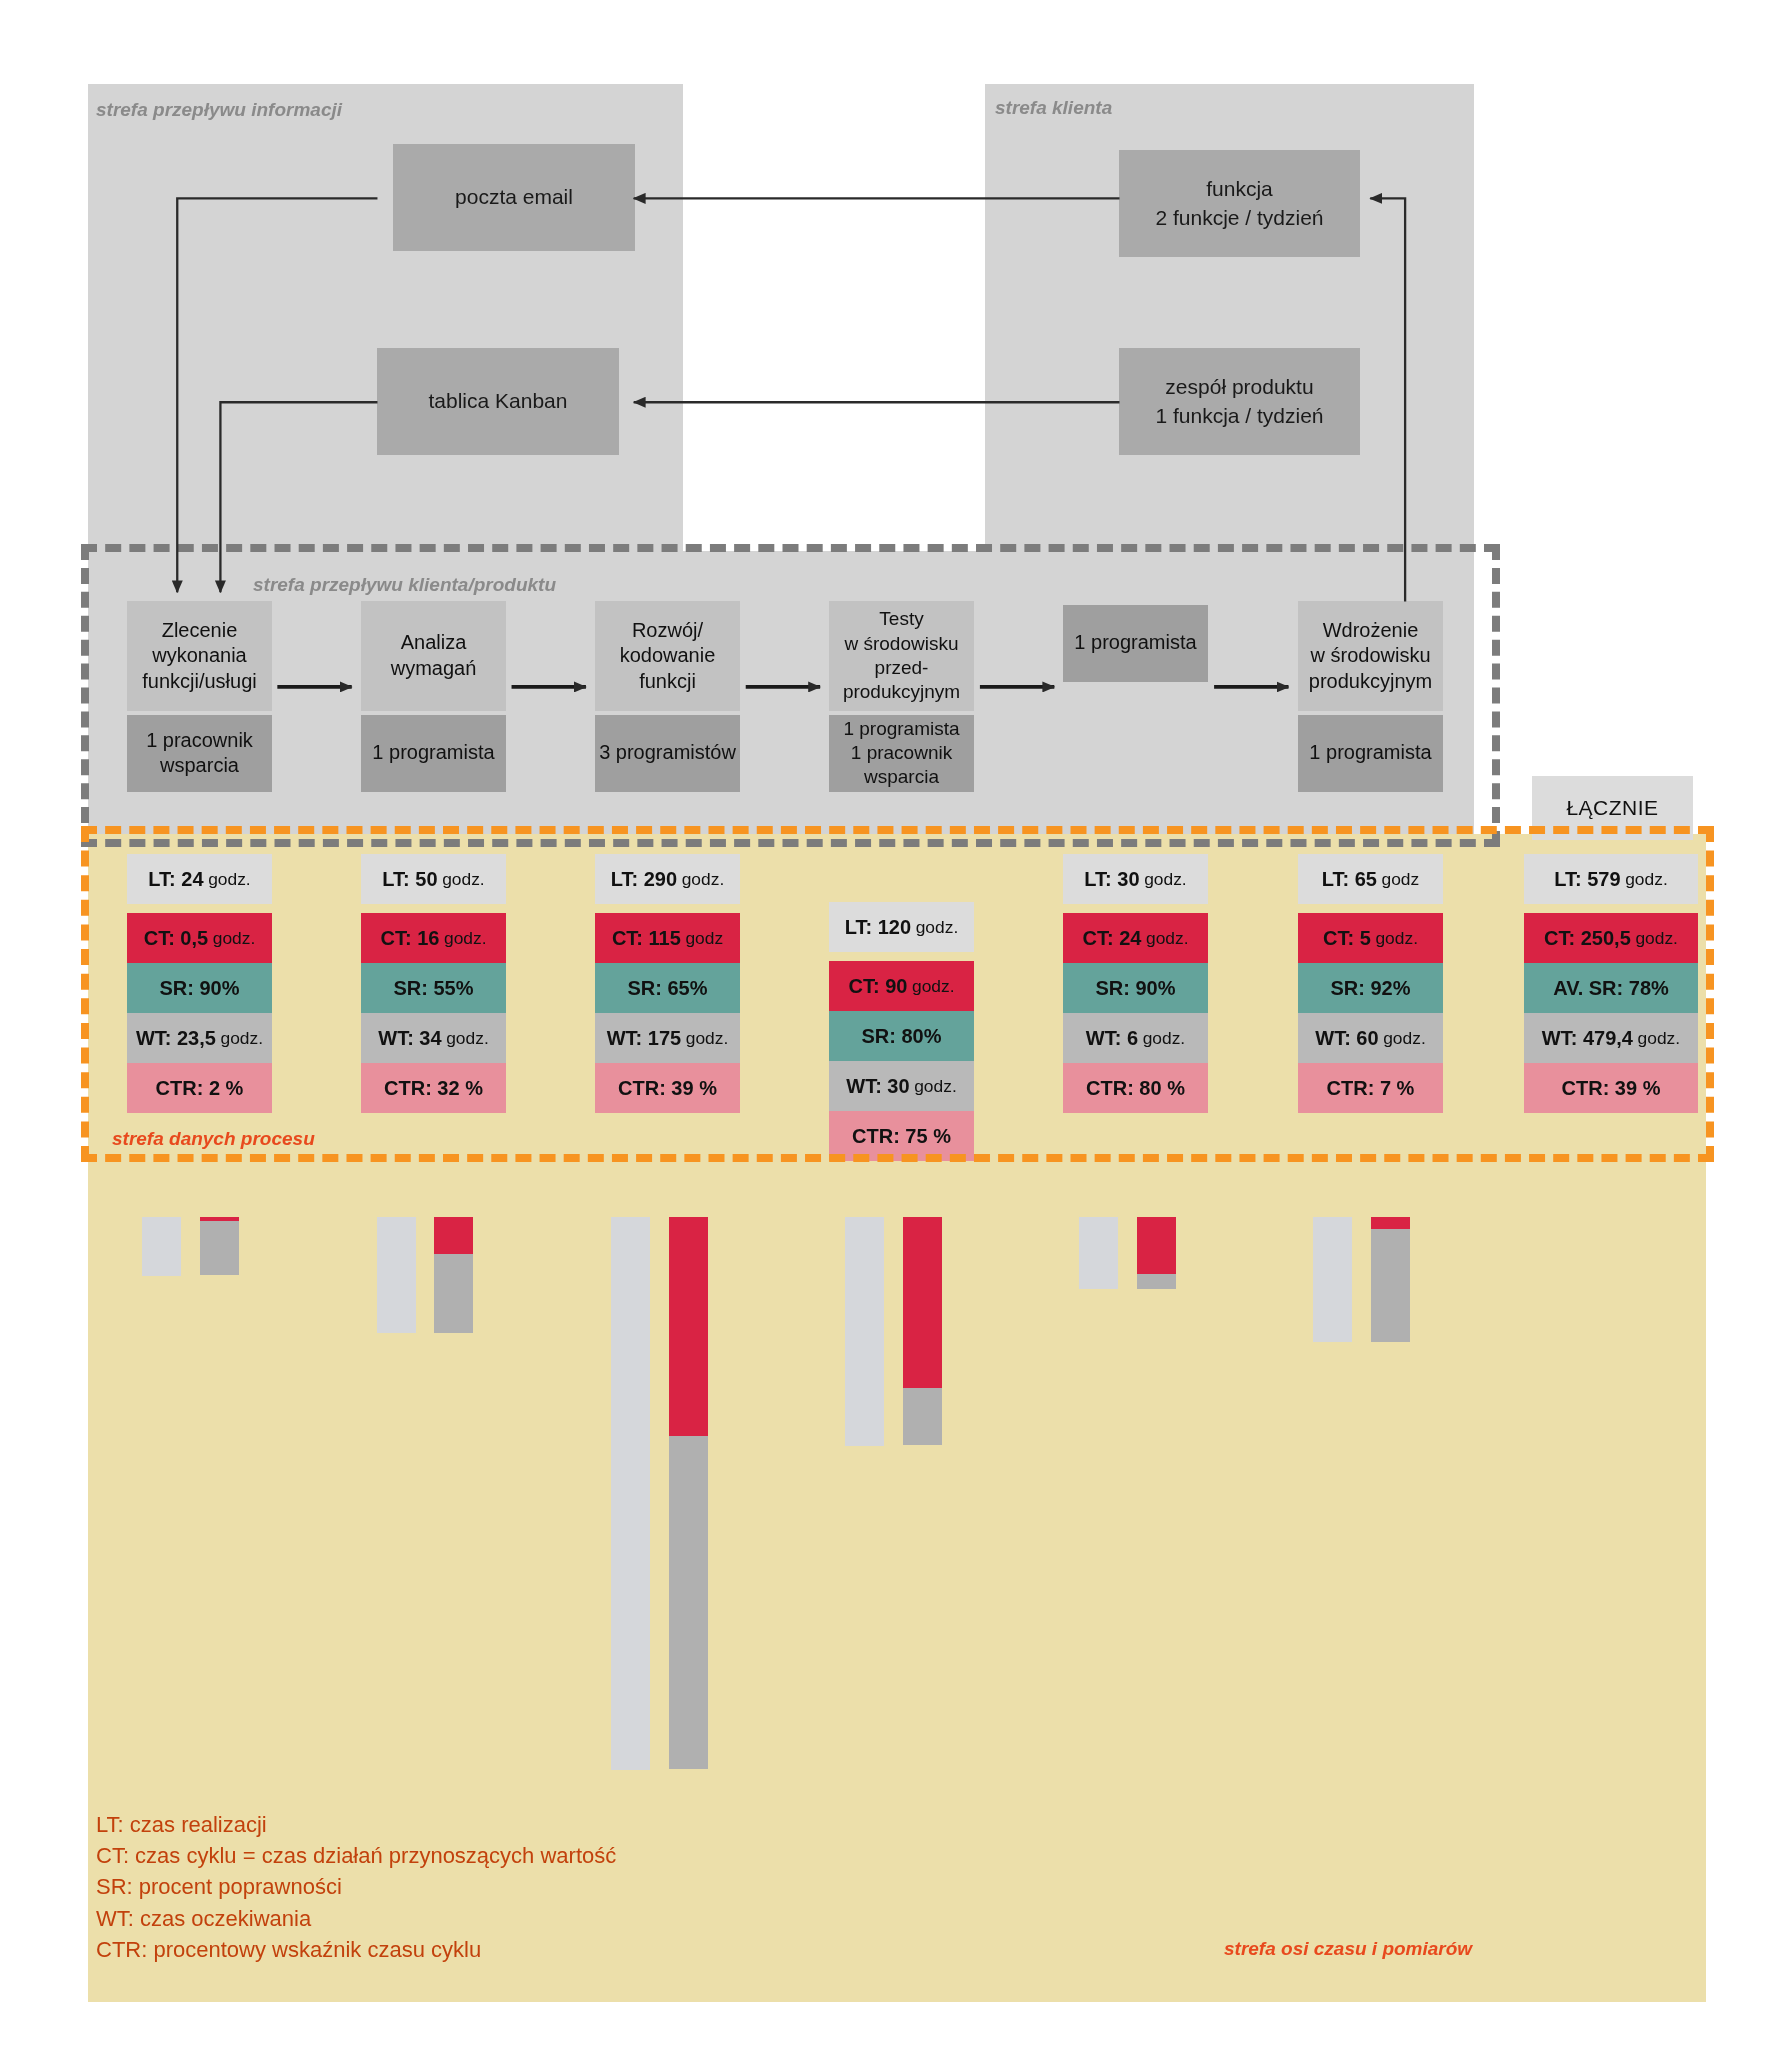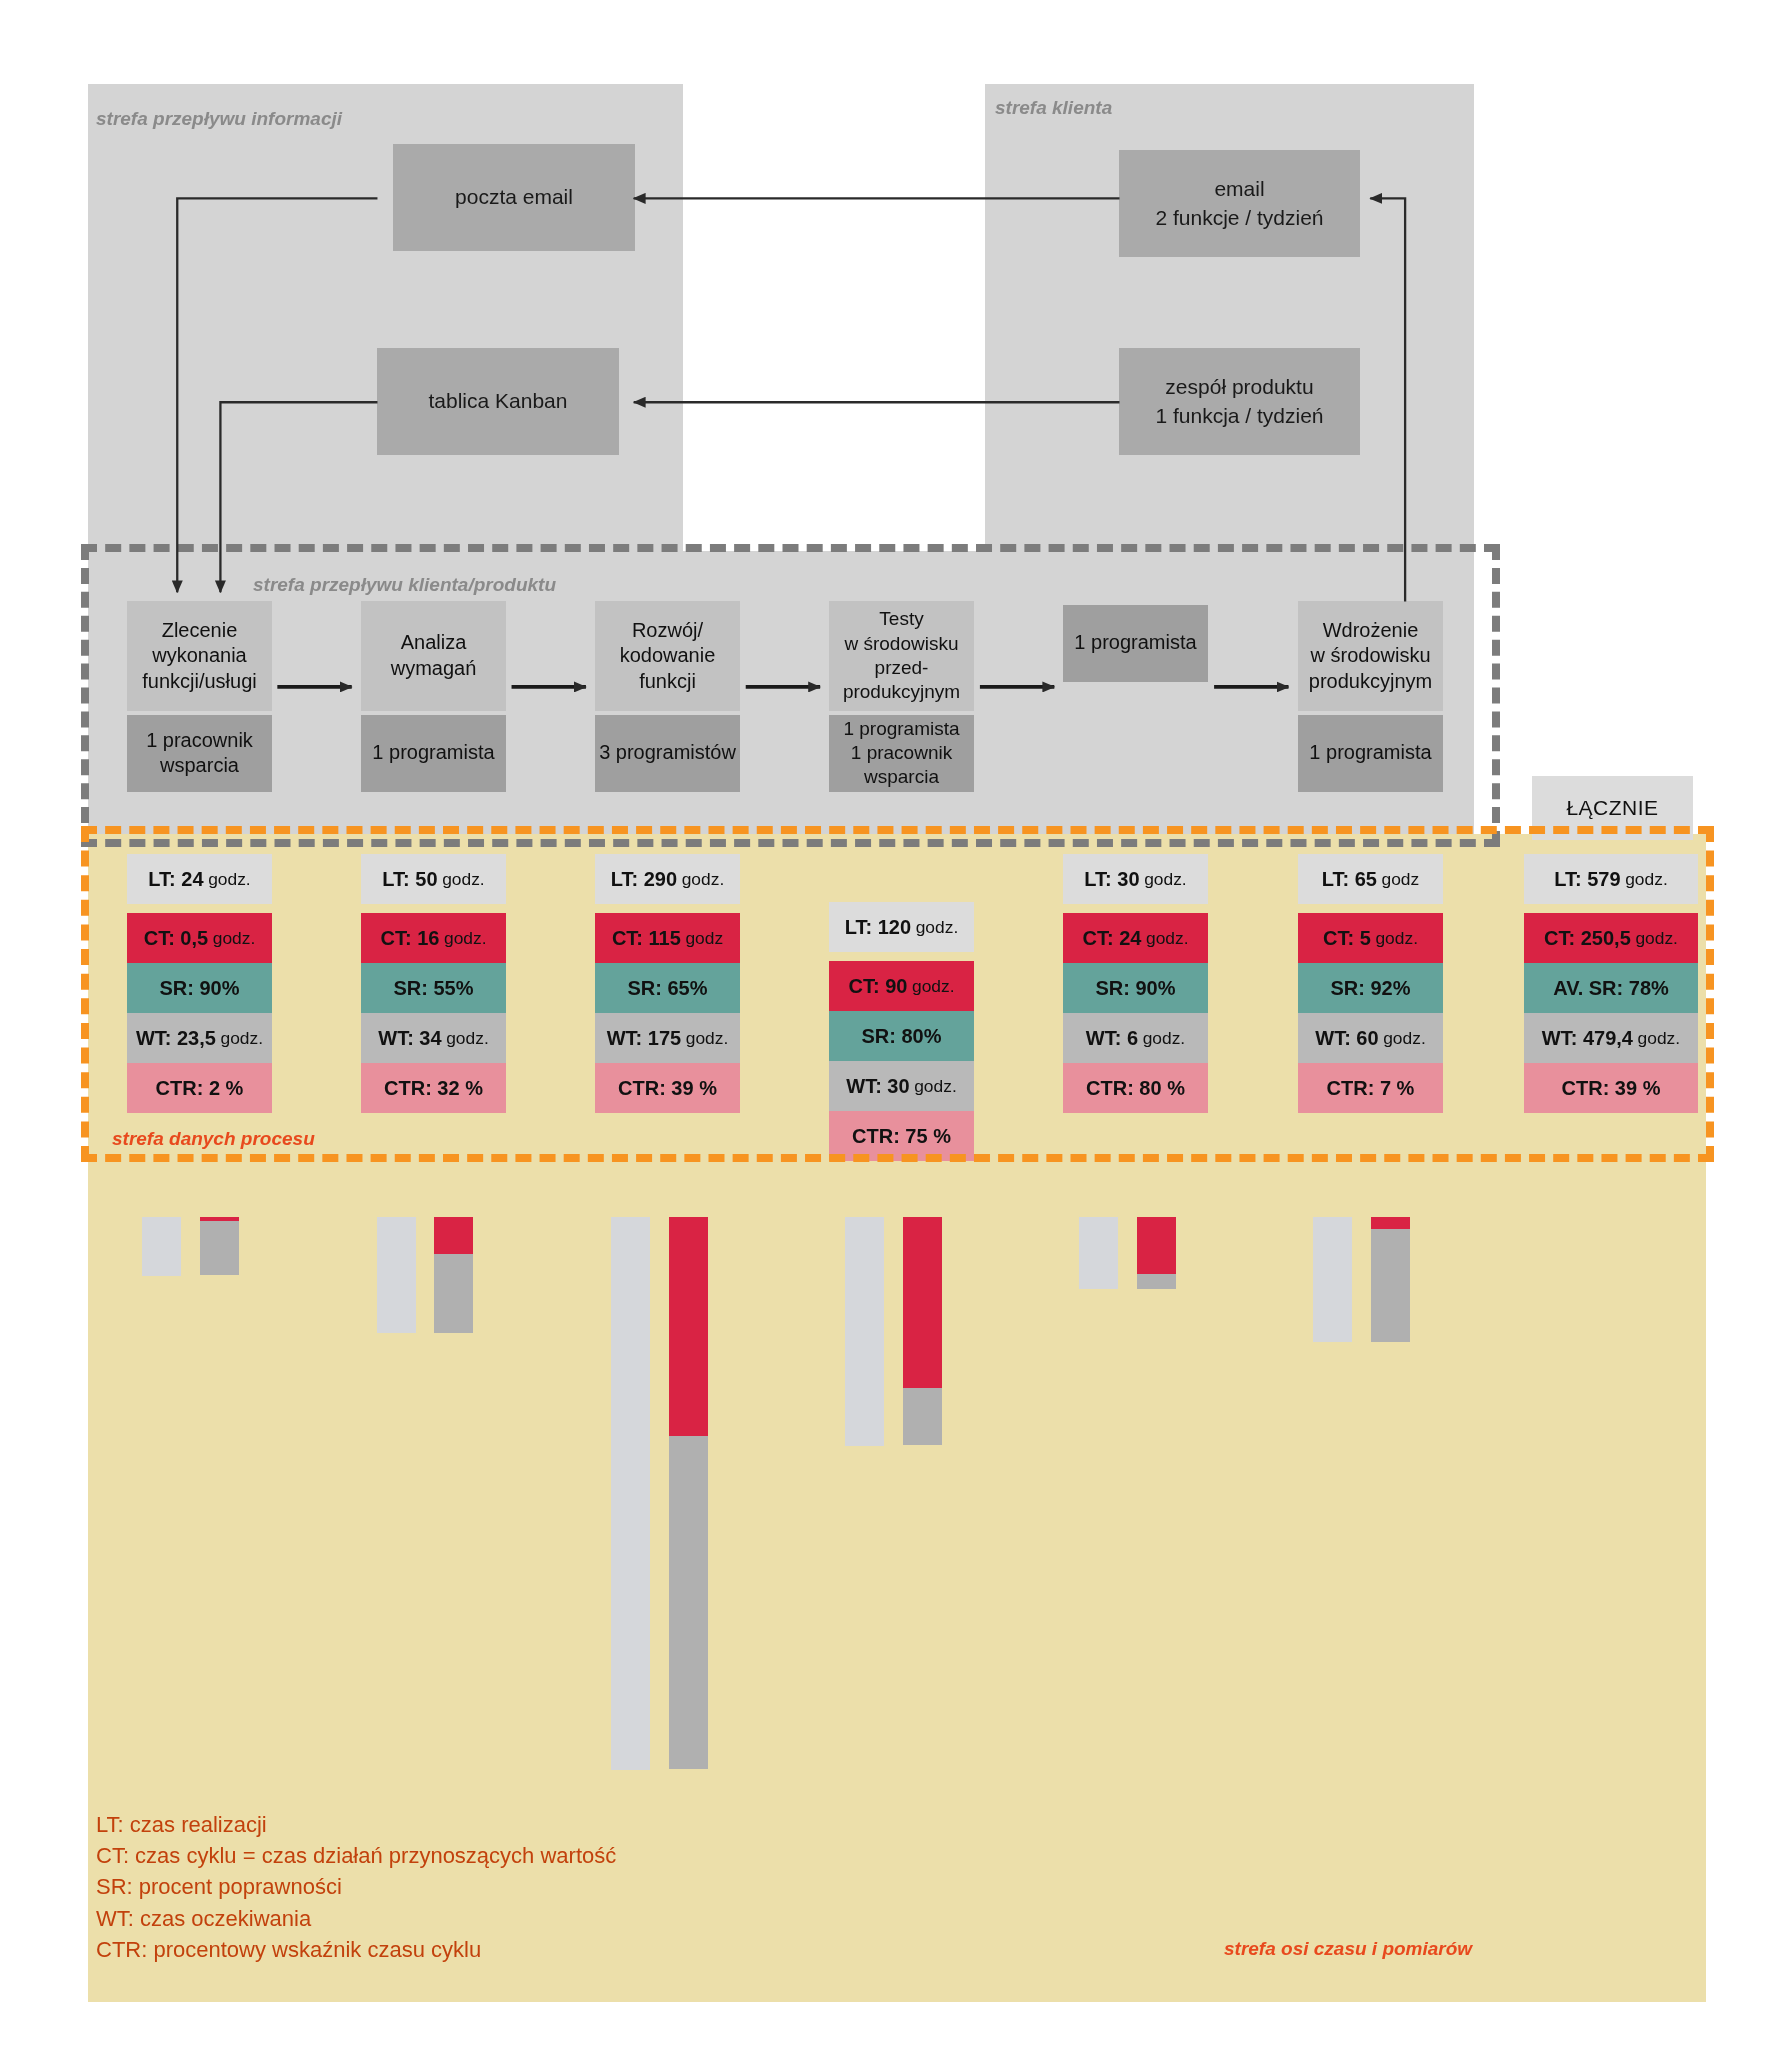--- a/index.html
+++ b/index.html
@@ -176,35 +176,35 @@
 <body>
 
 <div id="canvas">
 
   <div class="zone-info"></div>
   <div class="zone-client"></div>
   <div class="zone-process"></div>
   <div class="zone-timeline"></div>
   <div class="zone-data"></div>
 
-  <div class="zone-label" style="left:96px;top:108px;">strefa przepływu informacji</div>
+  <div class="zone-label" style="left:96px;top:99px;">strefa przepływu informacji</div>
   <div class="zone-label" style="left:995px;top:97px;">strefa klienta</div>
   <div class="zone-label" style="left:253px;top:574px;">strefa przepływu klienta/produktu</div>
   <div class="zone-label orange" style="left:112px;top:1128px;">strefa danych procesu</div>
   <div class="zone-label orange" style="left:1224px;top:1938px;">strefa osi czasu i pomiarów</div>
 
   <div class="box" style="left:393px;top:144px;width:242px;height:107px;">
     <span>poczta email</span>
   </div>
   <div class="box" style="left:377px;top:348px;width:242px;height:107px;">
     <span>tablica Kanban</span>
   </div>
 
   <div class="box" style="left:1119px;top:150px;width:241px;height:107px;flex-direction:column;">
-    <span>email</span>
+    <span>funkcja</span>
     <span>2 funkcje / tydzień</span>
   </div>
   <div class="box" style="left:1119px;top:348px;width:241px;height:107px;flex-direction:column;">
     <span>zespół produktu</span>
     <span>1 funkcja / tydzień</span>
   </div>
 
   <div class="step" style="left:127px;top:601px;">
     <div class="step-title" style="white-space:pre-line;">Zlecenie
 wykonania

